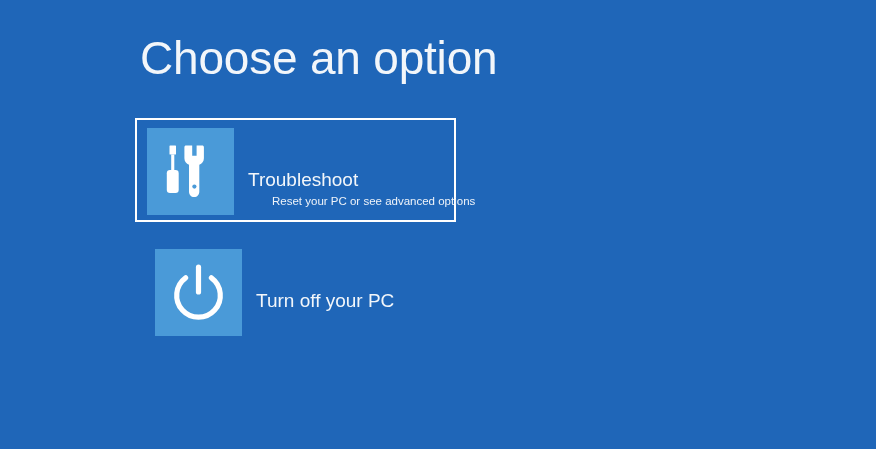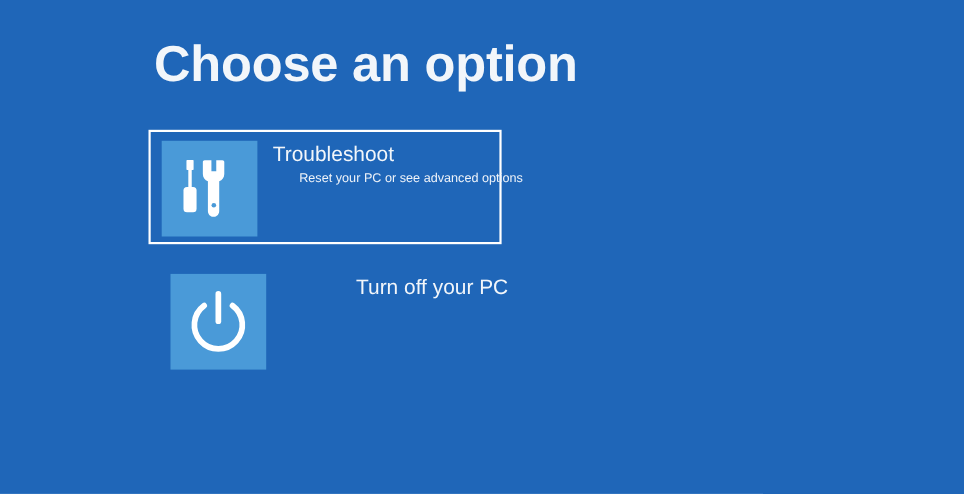--- a/index.html
+++ b/index.html
@@ -20,21 +20,21 @@
     height: 449px;
     background: #1f66b8;
   }
 
   
   #page-title {
     position: absolute;
     left: 140px;
     top: 32px;
     font-size: 46px;
-    font-weight: 700;
+    font-weight: 400;
     letter-spacing: -0.2px;
     color: #f2f6fa;
     line-height: 1.15;
     white-space: nowrap;
   }
 
   
   #options {
     position: absolute;
     left: 135px;
@@ -79,36 +79,36 @@
     padding-top: 1px;
     min-width: 0;
   }
 
   .option-title {
     font-size: 19px;
     font-weight: 300;
     color: #f2f6fa;
     line-height: 1.25;
     white-space: nowrap;
+    margin-top: 39px;
   }
   .option-sub {
     margin-top: 2px;
     font-size: 11.5px;
     font-weight: 400;
     color: #eef3f9;
     line-height: 1.3;
     white-space: nowrap;
     margin-left: 24px;
   }
 
   
   #option-poweroff {
     margin-top: 17px;
     margin-left: 8px;
-    text-align: right;
   }
 </style>
 </head>
 <body>
 
 <div id="screen">
 
   <div id="page-title">Choose an option</div>
 
   <div id="options">

